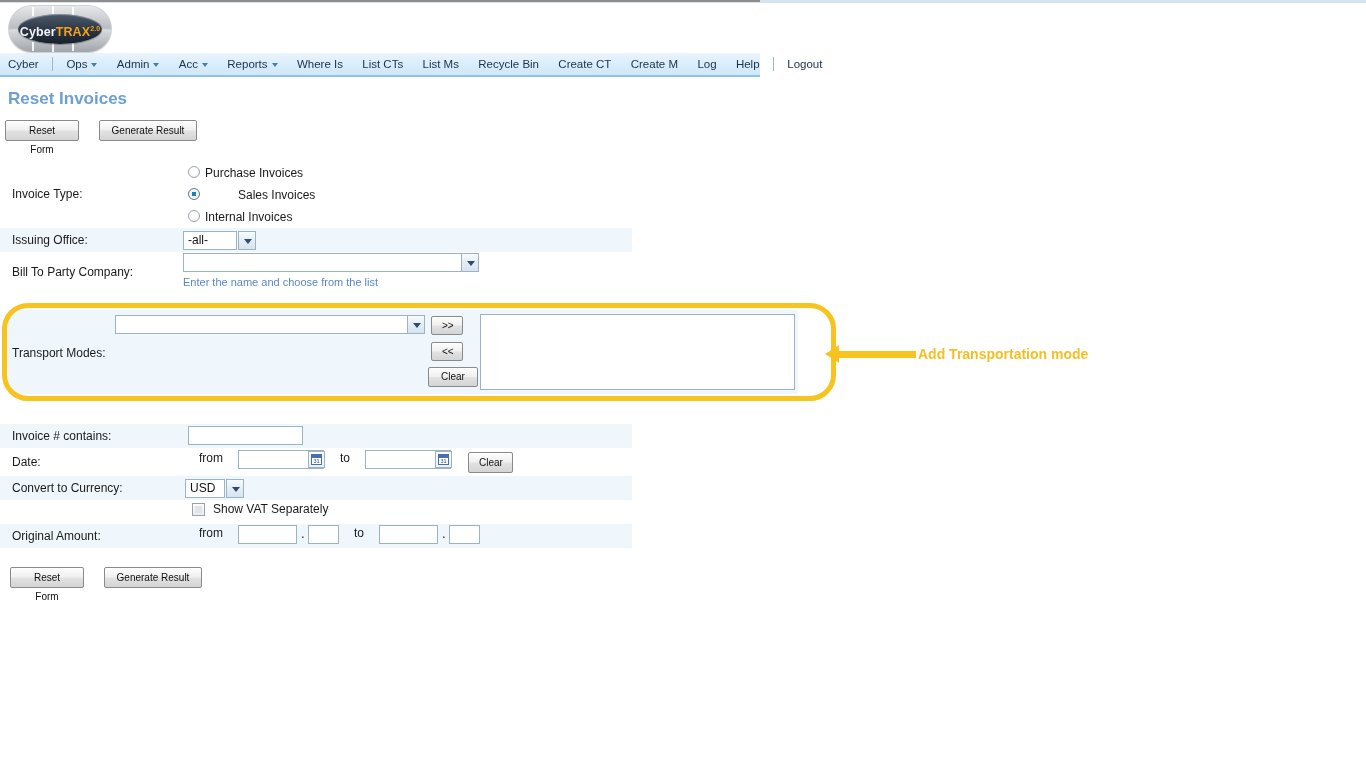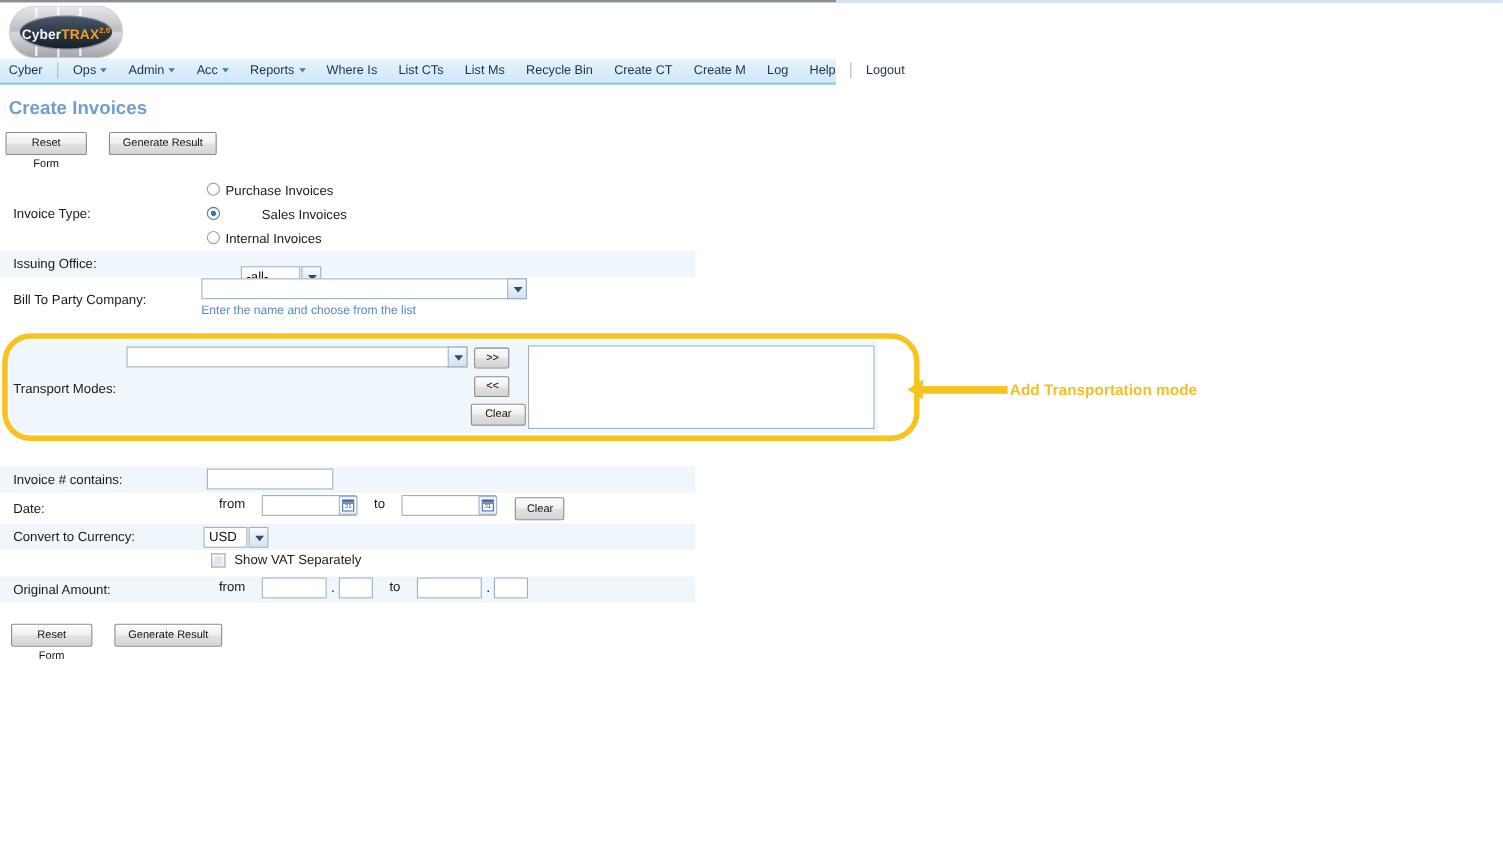--- a/index.html
+++ b/index.html
@@ -413,39 +413,39 @@
   <span class="nav-item"><span>List Ms</span></span>
   <span class="nav-item"><span>Recycle Bin</span></span>
   <span class="nav-item"><span>Create CT</span></span>
   <span class="nav-item"><span>Create M</span></span>
   <span class="nav-item"><span>Log</span></span>
   <span class="nav-item"><span>Help</span></span>
   <span class="nav-sep"></span>
   <span class="nav-item"><span>Logout</span></span>
 </div>
 
-<div id="page-title">Create Invoices</div>
+<div id="page-title">Reset Invoices</div>
 
 <div class="btn" id="btn-reset-top">Reset Form</div>
 <div class="btn" id="btn-generate-top">Generate Result</div>
 
 <div class="flabel" style="top:187px;">Invoice Type:</div>
 
 <div class="radio" style="left:188px; top:166px;"></div>
 <div class="radio-text" style="left:205px; top:166px;">Purchase Invoices</div>
 
 <div class="radio checked" style="left:188px; top:188px;"></div>
 <div class="radio-text" style="left:205px; top:188px;margin-left:33px;">Sales Invoices</div>
 
 <div class="radio" style="left:188px; top:210px;"></div>
 <div class="radio-text" style="left:205px; top:210px;">Internal Invoices</div>
 
 <div class="row-stripe" style="top:228px; height:24px;"></div>
 <div class="flabel" style="top:233px;">Issuing Office:</div>
-<div class="combo split" style="left:183px; top:242px; width:54px;margin-left:36px;">
+<div class="combo split" style="left:183px; top:231px; width:54px;">
   <span class="combo-text">-all-</span>
   <span class="combo-btn"></span>
 </div>
 
 <div class="flabel" style="top:265px;">Bill To Party Company:</div>
 <div class="combo" style="left:183px; top:253px; width:296px;">
   <span class="combo-text"></span>
   <span class="combo-btn"></span>
 </div>
 <div class="helper" style="left:183px; top:276px;">Enter the name and choose from the list</div>

